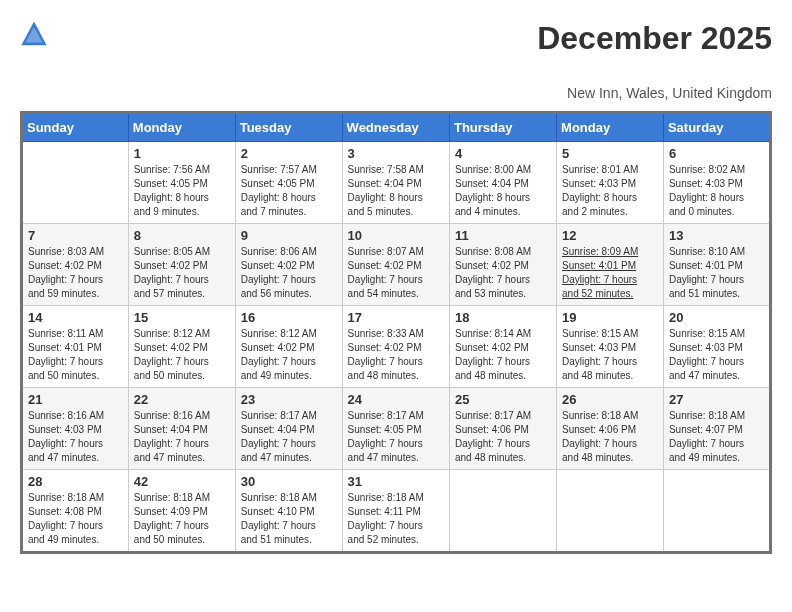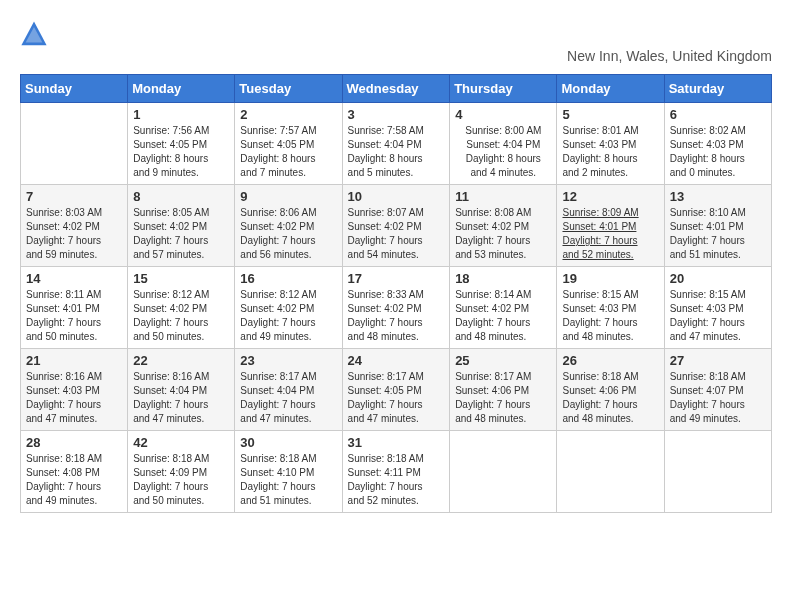--- a/index.html
+++ b/index.html
@@ -41,21 +41,21 @@
       color: #333;
     }
     .location-title {
       font-size: 14px;
       color: #555;
       margin-top: 28px;
     }
     .calendar {
       width: 100%;
       border-collapse: collapse;
-      border: 1px solid #737373;
+      border: 3px solid #737373;
     }
     .calendar th {
       background: #3a7bd5;
       color: #fff;
       font-size: 13px;
       font-weight: bold;
       padding: 6px 4px;
       text-align: left;
       border: 1px solid #2a5bb5;
     }
@@ -91,20 +91,21 @@
 <body>
 
 <div class="header-area">
   <div class="logo">
     <svg class="logo-icon" viewBox="0 0 40 40">
       <polygon points="20,2 38,36 2,36" fill="#3a7bd5"></polygon>
       <polygon points="20,10 32,32 8,32" fill="#fff" opacity="0.3"></polygon>
     </svg>
   </div>
   <div class="title-area">
+    <div class="month-title">December 2025</div>
     <div class="location-title">New Inn, Wales, United Kingdom</div>
   </div>
 </div>
 
 <table class="calendar">
   <thead>
     <tr>
     <th>Sunday</th>
         <th>Monday</th>
         <th>Tuesday</th>
@@ -133,21 +134,21 @@
         </td>
         <td>
           <span class="day-number">3</span>
           <div class="day-detail" style="white-space: pre-line;">Sunrise: 7:58 AM
 Sunset: 4:04 PM
 Daylight: 8 hours
 and 5 minutes.</div>
         </td>
         <td>
           <span class="day-number">4</span>
-          <div class="day-detail" style="white-space: pre-line; text-align: center;">Sunrise: 8:00 AM
+          <div class="day-detail" style="white-space: pre-line;">Sunrise: 8:00 AM
 Sunset: 4:04 PM
 Daylight: 8 hours
 and 4 minutes.</div>
         </td>
         <td>
           <span class="day-number">5</span>
           <div class="day-detail" style="white-space: pre-line;">Sunrise: 8:01 AM
 Sunset: 4:03 PM
 Daylight: 8 hours
 and 2 minutes.</div>

